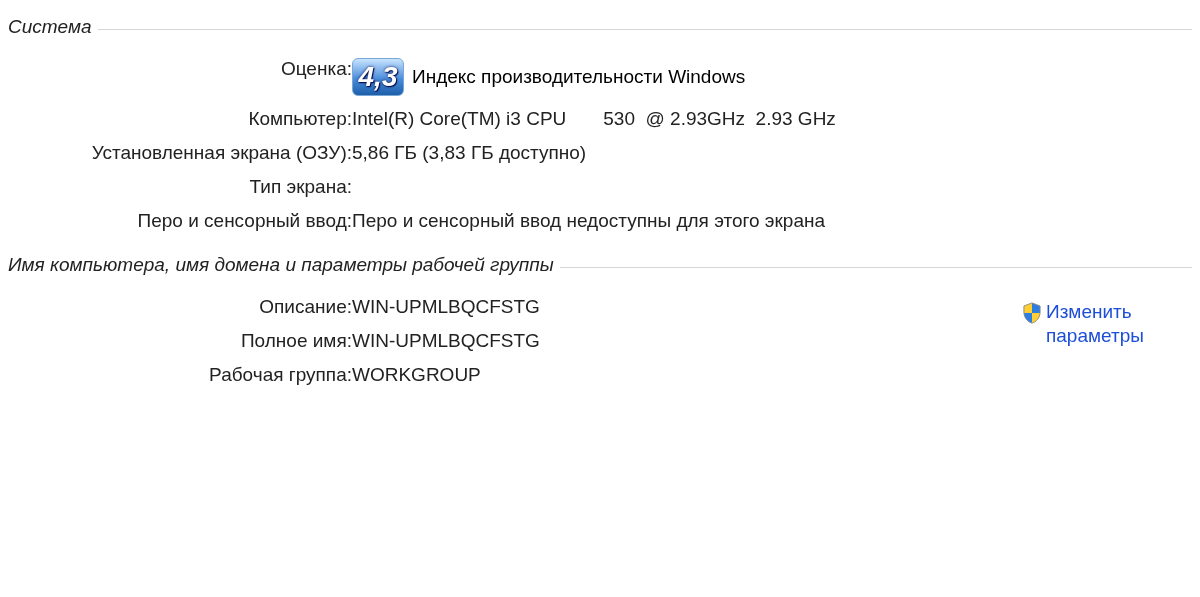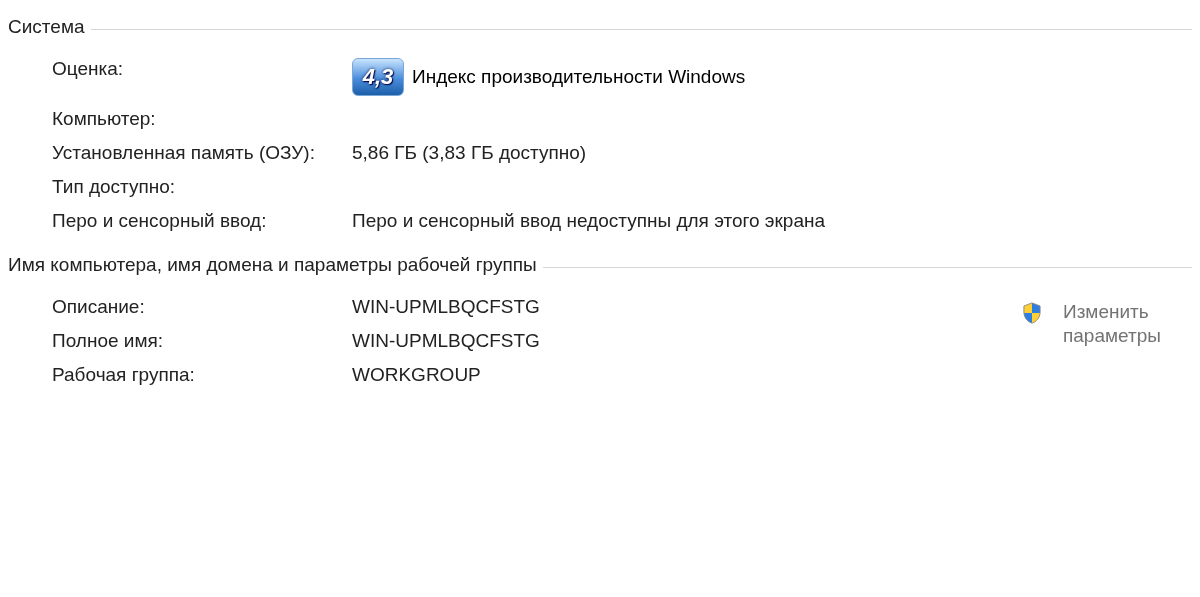--- a/index.html
+++ b/index.html
@@ -12,50 +12,51 @@
   }
   .page{padding:4px 8px 24px 8px;}
   .group{position:relative;margin-top:12px;}
   .group-legend{
     position:relative;
     display:inline-block;
     background:#fff;
     padding:0 6px 0 0;
     color:#222;
     z-index:2;
+    font-style:italic;
   }
   .group-line{
     position:absolute;
     left:0;right:0;
     top:0.68em;
     height:1px;
     background:#d6d6d6;
     z-index:1;
   }
   .group-body{padding:14px 8px 4px 44px;}
   .row{display:flex;align-items:flex-start;padding:6px 0;}
-  .label{width:300px;flex:0 0 300px;color:#222;}
+  .label{width:300px;flex:0 0 300px;color:#222;text-align:right;}
   .value{flex:1;color:#222;}
   .link{color:#000000;cursor:pointer;}
   .rating-wrap{display:flex;align-items:center;gap:8px;}
   .rating-badge{
     width:50px;height:36px;
     border-radius:6px;
     background:linear-gradient(to bottom,#c9e4ff 0%,#4a8ddb 55%,#1d5fa9 100%);
     border:1px solid #7aa8d6;
     display:flex;align-items:center;justify-content:center;
-    color:#fff;font-weight:bold;font-size:22px;font-style:italic;
+    color:#fff;font-weight:bold;font-size:28px;font-style:italic;
     text-shadow:0 0 3px rgba(0,0,70,.9),1px 1px 1px rgba(0,0,70,.9);
   }
   .right-action{
     position:absolute;right:10px;top:46px;
     text-align:left;width:160px;
   }
   .action-link{display:flex;align-items:flex-start;gap:4px;cursor:pointer;}
-  .action-link .txt{color:#737373;line-height:1.25;margin-left:17px;}
+  .action-link .txt{color:#1d4ed8;line-height:1.25;}
   
   .shield{width:20px;height:22px;flex:0 0 20px;margin-top:2px;}
 </style>
 </head>
 <body>
 
 <div class="page">
 
   <div class="group">
     <span class="group-legend">Система</span>
@@ -67,29 +68,30 @@
         <div class="value">
           <div class="rating-wrap">
             <div class="rating-badge">4,3</div>
             <span class="link">Индекс производительности Windows</span>
           </div>
         </div>
       </div>
 
       <div class="row">
         <div class="label">Компьютер:</div>
+        <div class="value" style="white-space:pre;">Intel(R) Core(TM) i3 CPU       530  @ 2.93GHz  2.93 GHz</div>
       </div>
 
       <div class="row">
-        <div class="label">Установленная память (ОЗУ):</div>
+        <div class="label">Установленная экрана (ОЗУ):</div>
         <div class="value">5,86 ГБ (3,83 ГБ доступно)</div>
       </div>
 
       <div class="row">
-        <div class="label">Тип доступно:</div>
+        <div class="label">Тип экрана:</div>
       </div>
 
       <div class="row">
         <div class="label">Перо и сенсорный ввод:</div>
         <div class="value">Перо и сенсорный ввод недоступны для этого экрана</div>
       </div>
 
     </div>
   </div>
 

